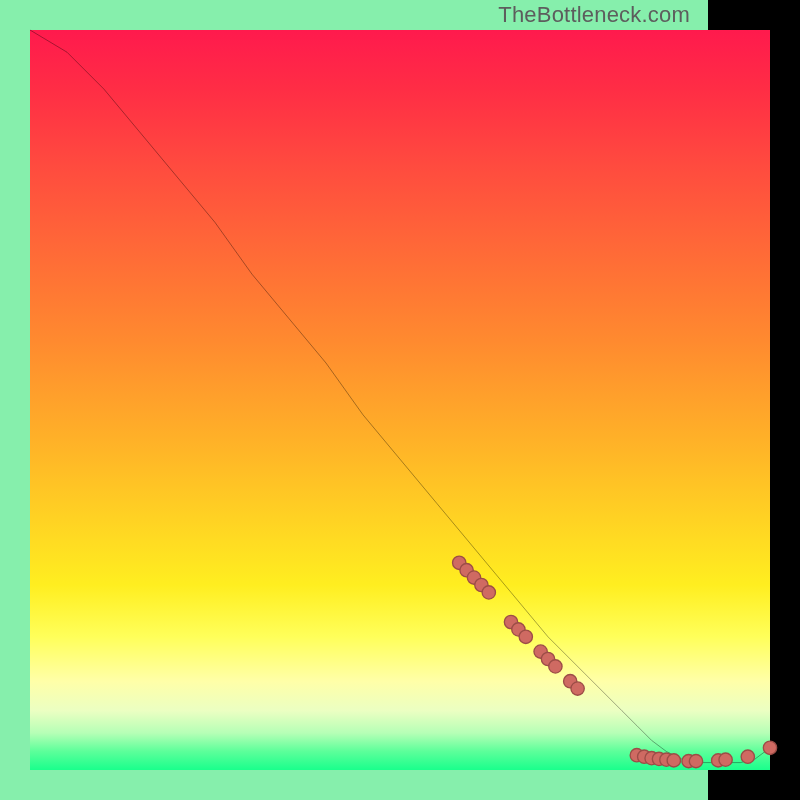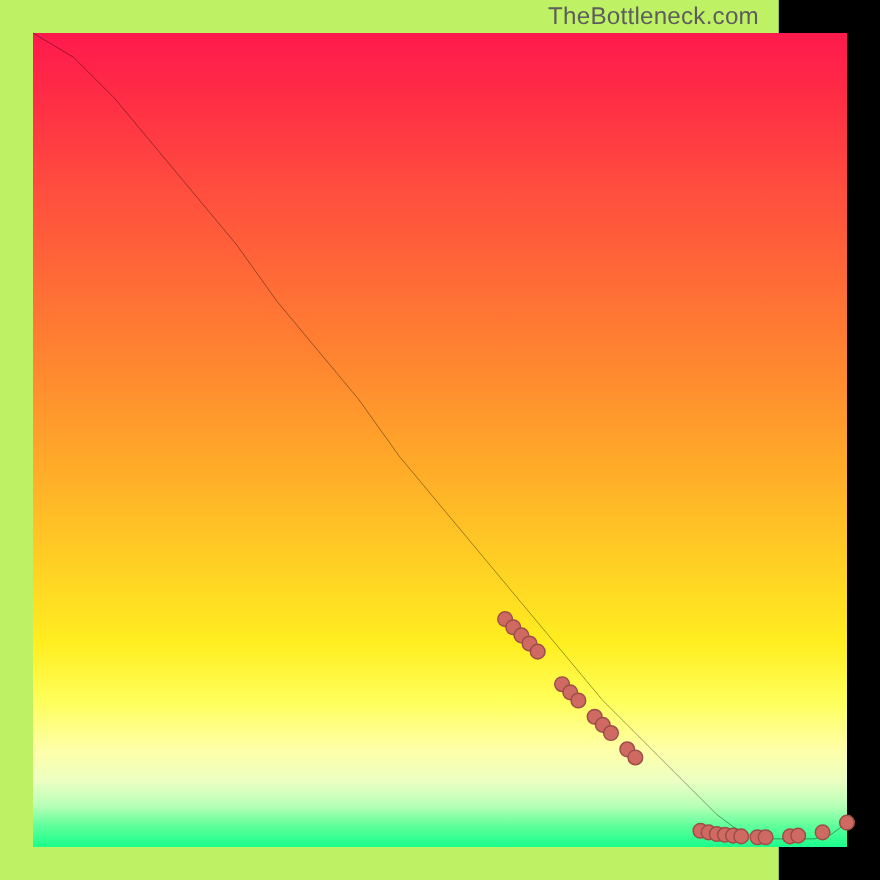--- a/index.html
+++ b/index.html
@@ -8,21 +8,21 @@
     width: 800px;
     height: 800px;
     background: #000;
     overflow: hidden;
     font-family: Arial, Helvetica, sans-serif;
   }
   .frame {
     position: relative;
     width: 708px;
     height: 800px;
-    background: #bef264;
+    background: #86efac;
   }
   .attribution {
     position: absolute;
     top: 2px;
     right: 18px;
     color: #5d5d5d;
     font-size: 22px;
     font-weight: 400;
     letter-spacing: 0.2px;
   }

